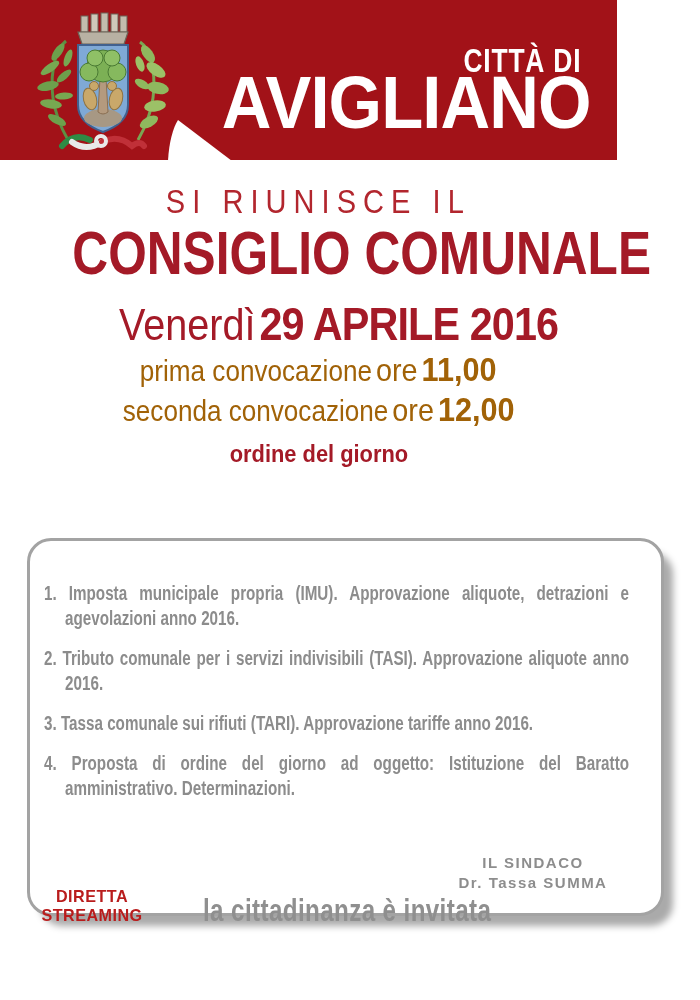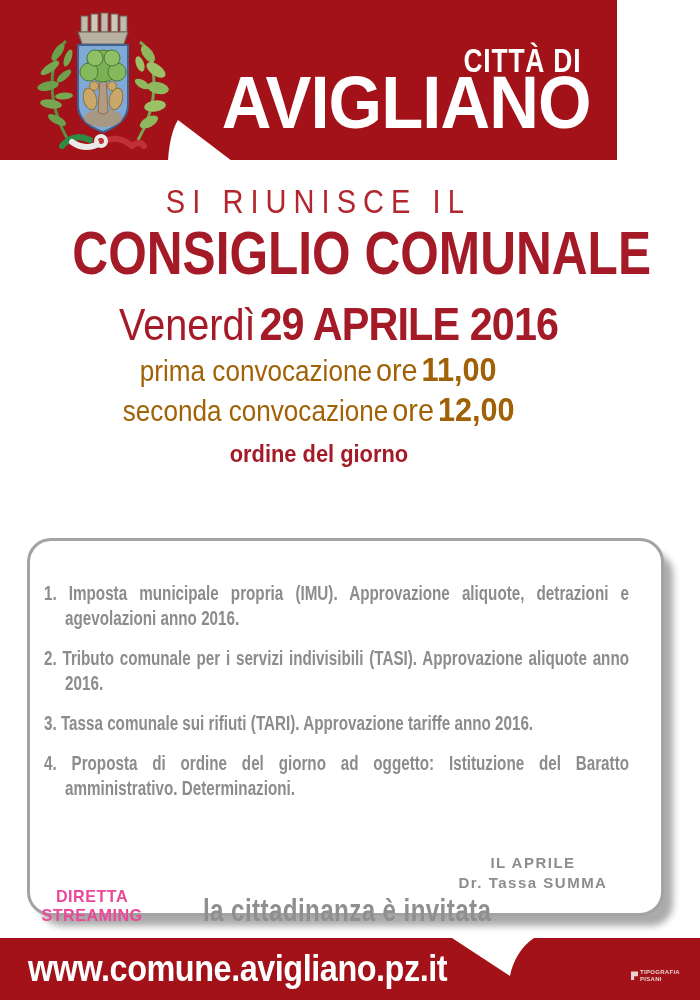--- a/index.html
+++ b/index.html
@@ -71,21 +71,21 @@
     text-align:justify; padding-left:27px; text-indent:-27px; margin-bottom:15px;
   }
   .signature {
     position:absolute; left:398px; bottom:20px; width:210px; text-align:center;
     color:#8d8d8d; font-weight:700; font-size:15px; letter-spacing:1.5px; line-height:1.35;
   }
 
   
   .streaming {
     position:absolute; left:30px; top:888px; width:124px; text-align:center;
-    color:#ec4899; font-weight:700; font-size:17px; line-height:1.1; letter-spacing:0.5px;
+    color:#b91c1c; font-weight:700; font-size:17px; line-height:1.1; letter-spacing:0.5px;
   }
   .streaming div { transform:scaleX(0.95); transform-origin:50% 50%; }
   .invitation {
     position:absolute; left:203px; top:893px; white-space:nowrap;
     color:#8f8f8f; font-size:31px; font-weight:700; letter-spacing:0.5px;
     transform:scaleX(0.78); transform-origin:0 50%;
   }
 
   
   .footer-bar { position:absolute; left:0; top:938px; width:700px; height:62px; background:#a21218; }
@@ -208,38 +208,25 @@
   </div>
 
   <div class="agenda-box">
     <div class="agenda-items">
       <div class="agenda-item"><span>1.</span> <span>Imposta municipale propria (IMU). Approvazione aliquote, detrazioni e agevolazioni anno 2016.</span></div>
       <div class="agenda-item"><span>2.</span> <span>Tributo comunale per i servizi indivisibili (TASI). Approvazione aliquote anno 2016.</span></div>
       <div class="agenda-item"><span>3.</span> <span>Tassa comunale sui rifiuti (TARI). Approvazione tariffe anno 2016.</span></div>
       <div class="agenda-item"><span>4.</span> <span>Proposta di ordine del giorno ad oggetto: Istituzione del Baratto amministrativo. Determinazioni.</span></div>
     </div>
     <div class="signature">
-      <div>IL APRILE</div>
+      <div>IL SINDACO</div>
       <div>Dr. Tassa SUMMA</div>
     </div>
   </div>
 
   <div class="streaming">
     <div>DIRETTA</div>
     <div>STREAMING</div>
   </div>
   <div class="invitation">la cittadinanza è invitata</div>
 
-  <div class="footer-bar">
-    <div class="website">www.comune.avigliano.pz.it</div>
-    <svg class="footer-notch" viewBox="0 0 82 40" aria-hidden="true">
-      <path d="M0,0 L58,38 C61,22 70,8 82,0 Z" fill="#ffffff"></path>
-    </svg>
-    <div class="printer-logo">
-      <span class="printer-mark"></span>
-      <span>
-        <span>TIPOGRAFIA</span><br>
-        <span>PISANI</span>
-      </span>
-    </div>
-  </div>
 
 </div>
 
 </body></html>

